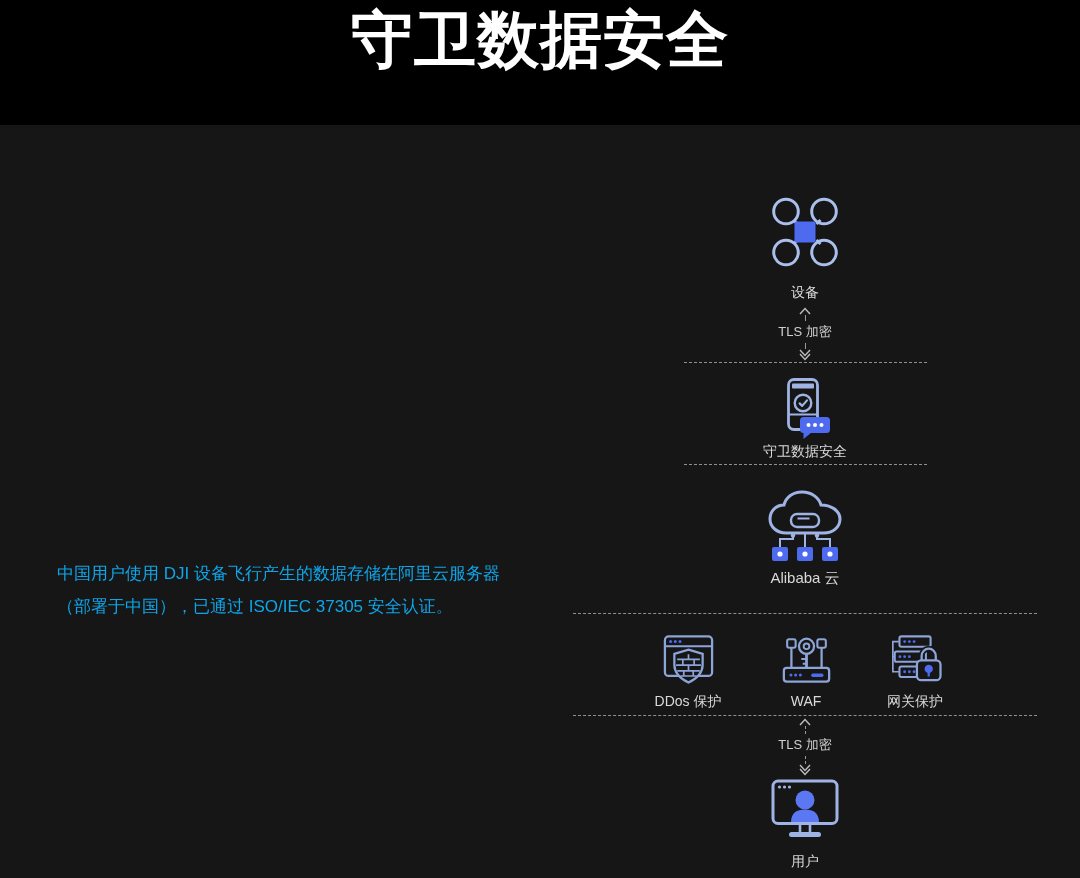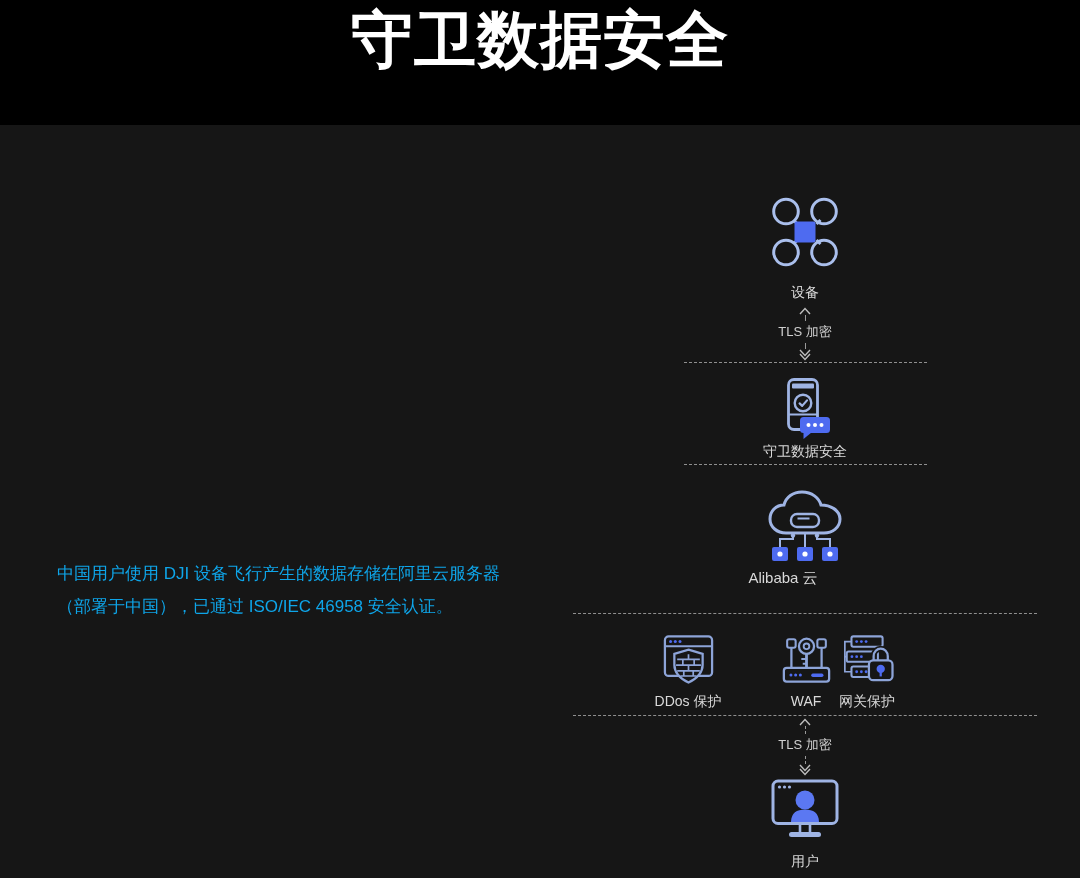--- a/index.html
+++ b/index.html
@@ -45,21 +45,21 @@
 <div class="stage">
 
   <div class="header">
     <h1 class="page-title">守卫数据安全</h1>
   </div>
 
   <div class="section">
 
     <div class="intro">
       <div class="l1">中国用户使用 DJI 设备飞行产生的数据存储在阿里云服务器</div>
-      <div class="l2">（部署于中国），已通过 ISO/IEC 46958 安全认证。</div>
+      <div class="l2">（部署于中国），已通过 ISO/IEC 37305 安全认证。</div>
     </div>
 
     <div class="abs" style="left:769px;top:71px;">
       <svg width="72" height="72" viewBox="0 0 72 72" fill="none">
         <g stroke="#aabfec" stroke-width="3">
           <circle cx="17" cy="15.5" r="12.3"></circle>
           <circle cx="55" cy="15.5" r="12.3"></circle>
           <circle cx="17" cy="56.5" r="12.3"></circle>
           <circle cx="55" cy="56.5" r="12.3"></circle>
           <path d="M24.5,24 L28.5,28 M47.5,28 L51.5,24 M24.5,48 L28.5,44 M47.5,44 L51.5,48"></path>
@@ -113,21 +113,21 @@
         <circle cx="33" cy="46.5" r="2.2" fill="#9fb4e4"></circle>
         <circle cx="57" cy="46.5" r="2.2" fill="#9fb4e4"></circle>
         <rect x="12" y="58" width="16" height="14" rx="2" fill="#4e6bf0"></rect>
         <rect x="37" y="58" width="16" height="14" rx="2" fill="#4e6bf0"></rect>
         <rect x="62" y="58" width="16" height="14" rx="2" fill="#4e6bf0"></rect>
         <circle cx="20" cy="65" r="2.6" fill="#ffffff"></circle>
         <circle cx="45" cy="65" r="2.6" fill="#ffffff"></circle>
         <circle cx="70" cy="65" r="2.6" fill="#ffffff"></circle>
       </svg>
     </div>
-    <div class="abs node-label cloud-label" style="left:723px;top:444px;width:120px;">Alibaba 云</div>
+    <div class="abs node-label cloud-label" style="left:745px;top:444px;width:120px;">Alibaba 云</div>
 
     <div class="abs hdash" style="left:573px;top:488px;width:464px;"></div>
 
     <div class="abs prot-item" style="left:633px;top:509px;">
       <svg width="57" height="50" viewBox="0 0 60 53" fill="none">
         <rect x="5" y="2.5" width="50" height="42" rx="4" stroke="#8da4d8" stroke-width="2.4"></rect>
         <path d="M5,13 H55" stroke="#8da4d8" stroke-width="2"></path>
         <circle cx="11" cy="8" r="1.6" fill="#4e6bf0"></circle>
         <circle cx="16" cy="8" r="1.6" fill="#4e6bf0"></circle>
         <circle cx="21" cy="8" r="1.6" fill="#4e6bf0"></circle>
@@ -151,21 +151,21 @@
         <rect x="9.5" y="5.5" width="9" height="9" rx="2" stroke="#8da4d8" stroke-width="2.2"></rect>
         <rect x="41.5" y="5.5" width="9" height="9" rx="2" stroke="#8da4d8" stroke-width="2.2"></rect>
         <path d="M30,21 V36" stroke="#8da4d8" stroke-width="3"></path>
         <path d="M30,26.5 H24.5 M30,31.5 H26" stroke="#8da4d8" stroke-width="2.2"></path>
         <circle cx="30" cy="13" r="8" fill="#161616" stroke="#8da4d8" stroke-width="2.4"></circle>
         <circle cx="30" cy="13" r="3" stroke="#8da4d8" stroke-width="2"></circle>
       </svg>
       <span class="node-label">WAF</span>
     </div>
 
-    <div class="abs prot-item" style="left:812px;top:509px;">
+    <div class="abs prot-item" style="left:860px;top:509px;">
       <svg width="57" height="50" viewBox="0 0 60 53" fill="none">
         <path d="M13,8 H6 V40 H13 M8,24 H6" stroke="#8da4d8" stroke-width="1.8"></path>
         <rect x="13" y="2.5" width="33" height="11" rx="2" stroke="#8da4d8" stroke-width="2.2"></rect>
         <rect x="8" y="18.5" width="33" height="11" rx="2" stroke="#8da4d8" stroke-width="2.2"></rect>
         <rect x="13" y="34.5" width="33" height="11" rx="2" stroke="#8da4d8" stroke-width="2.2"></rect>
         <g fill="#4e6bf0">
           <circle cx="18.5" cy="8" r="1.5"></circle>
             <circle cx="23.5" cy="8" r="1.5"></circle>
             <circle cx="28.5" cy="8" r="1.5"></circle>
           <circle cx="13.5" cy="24" r="1.5"></circle>

